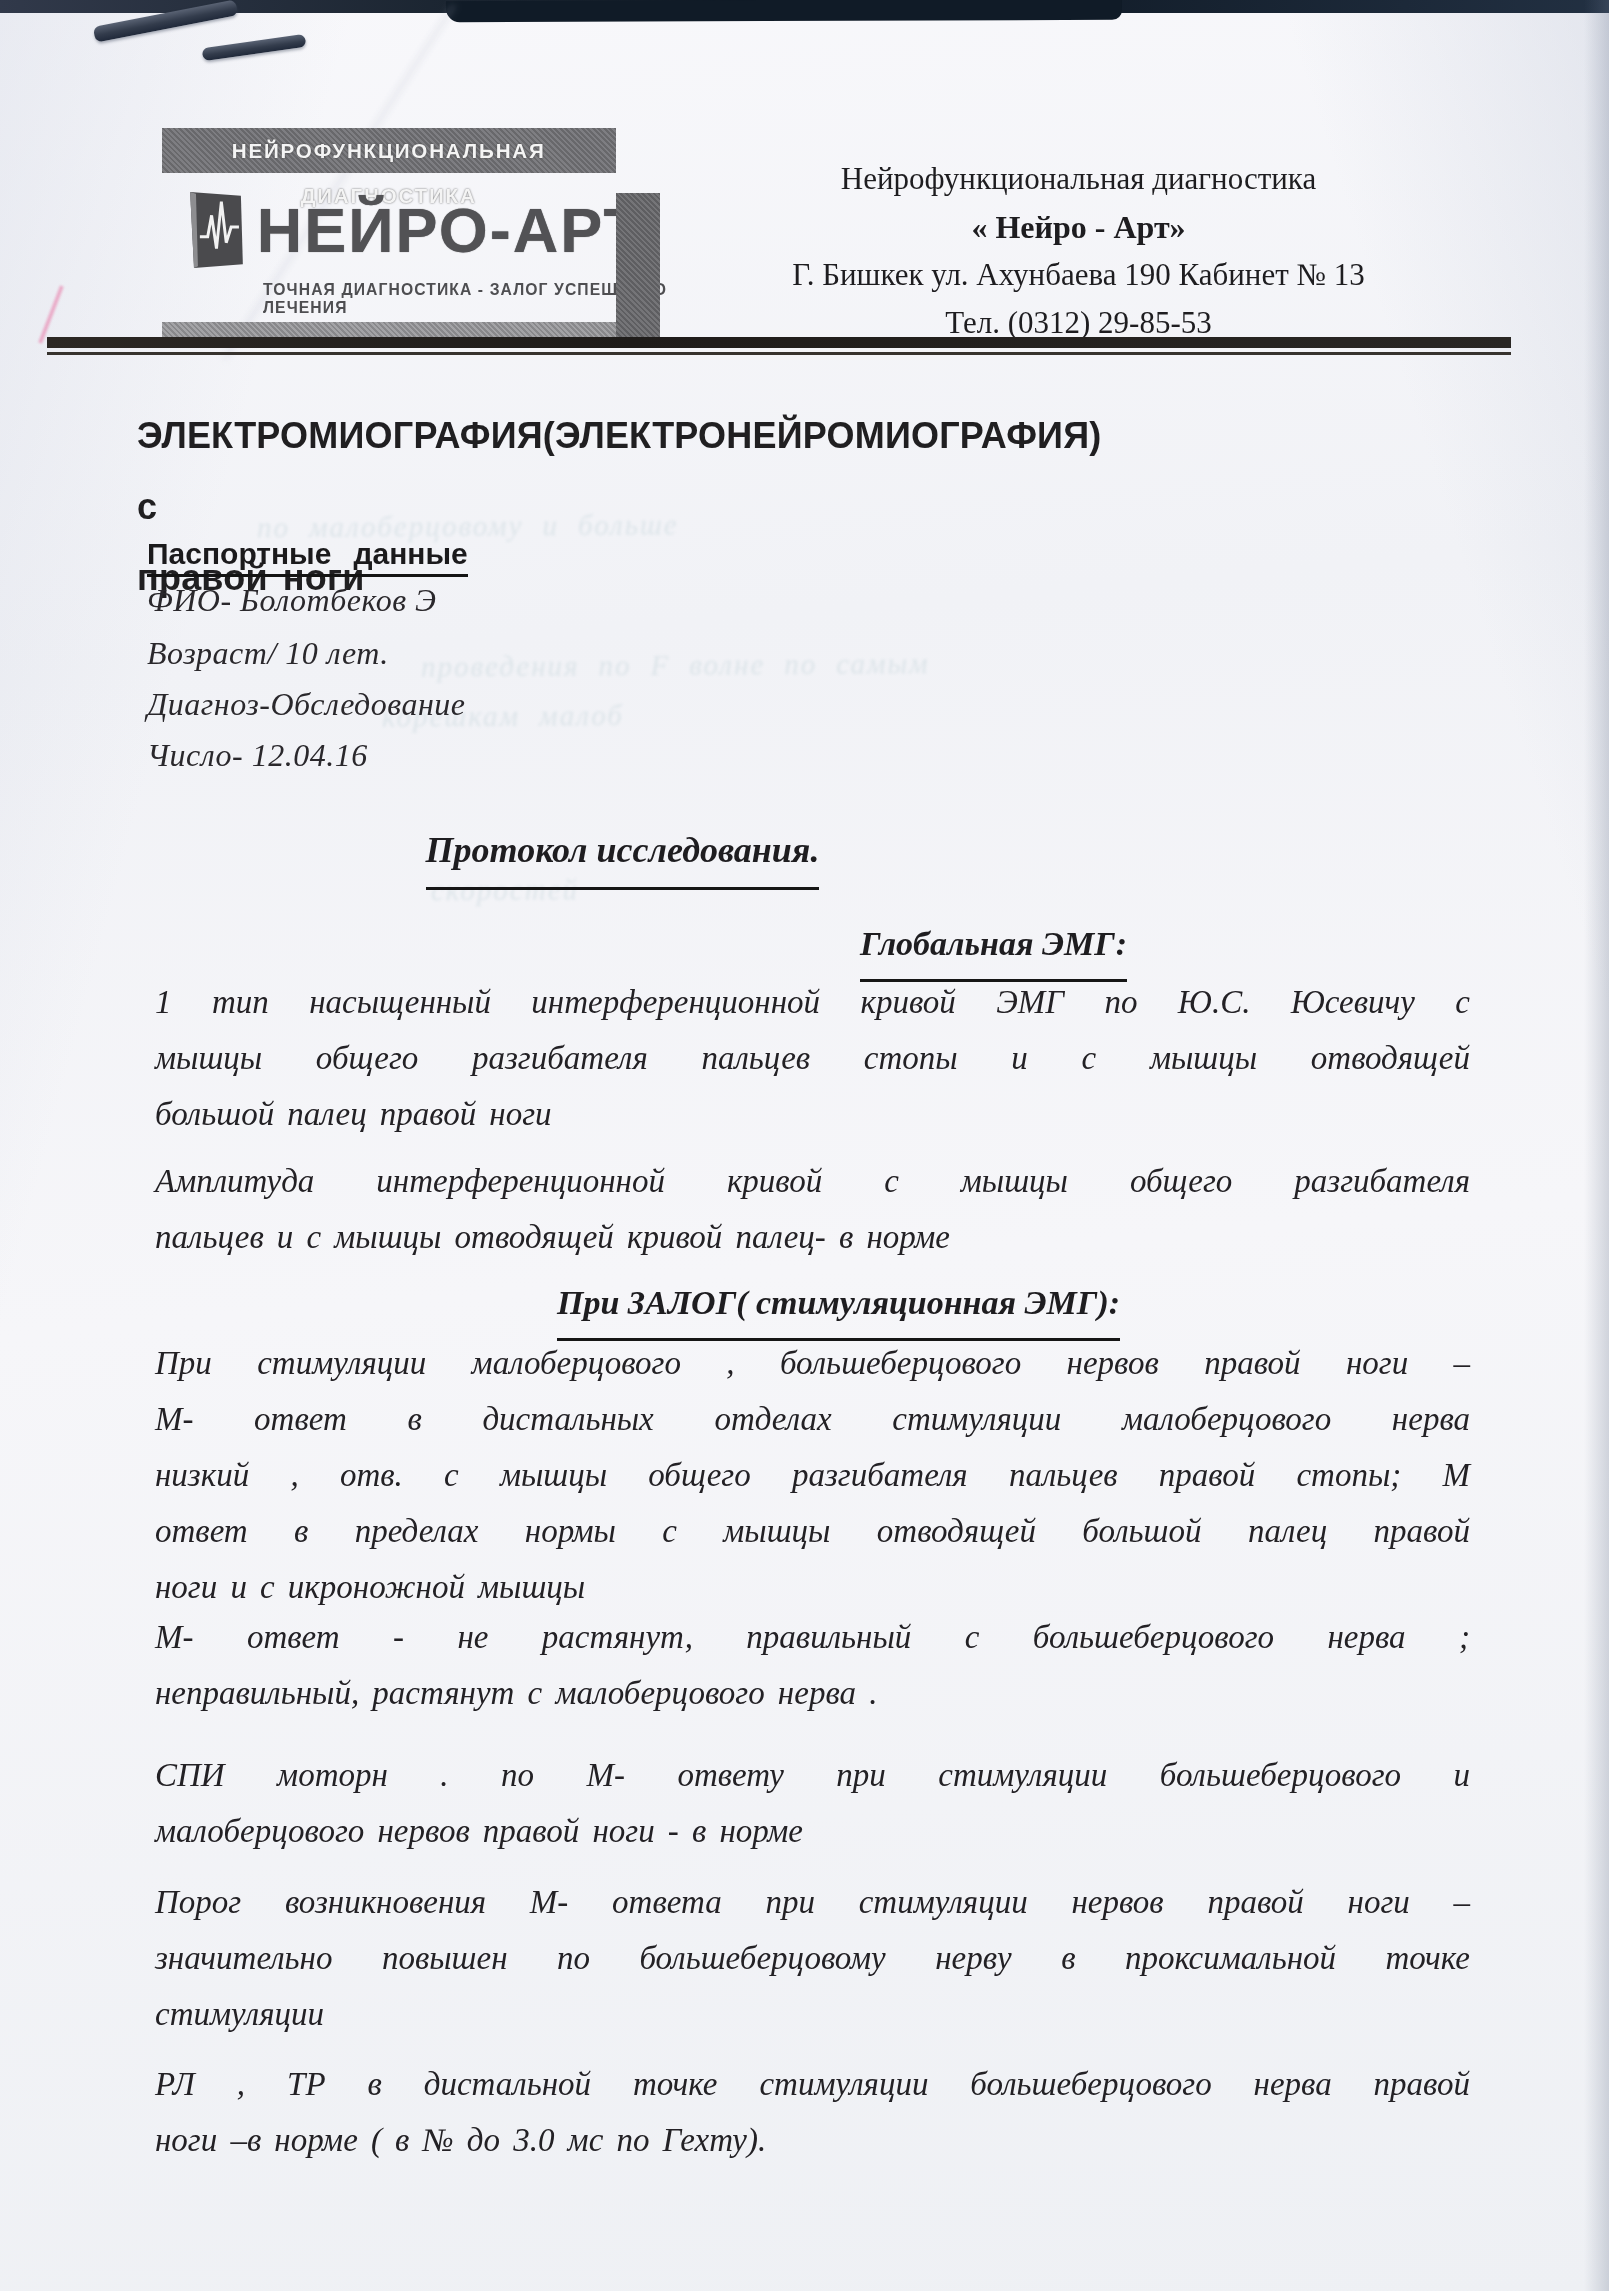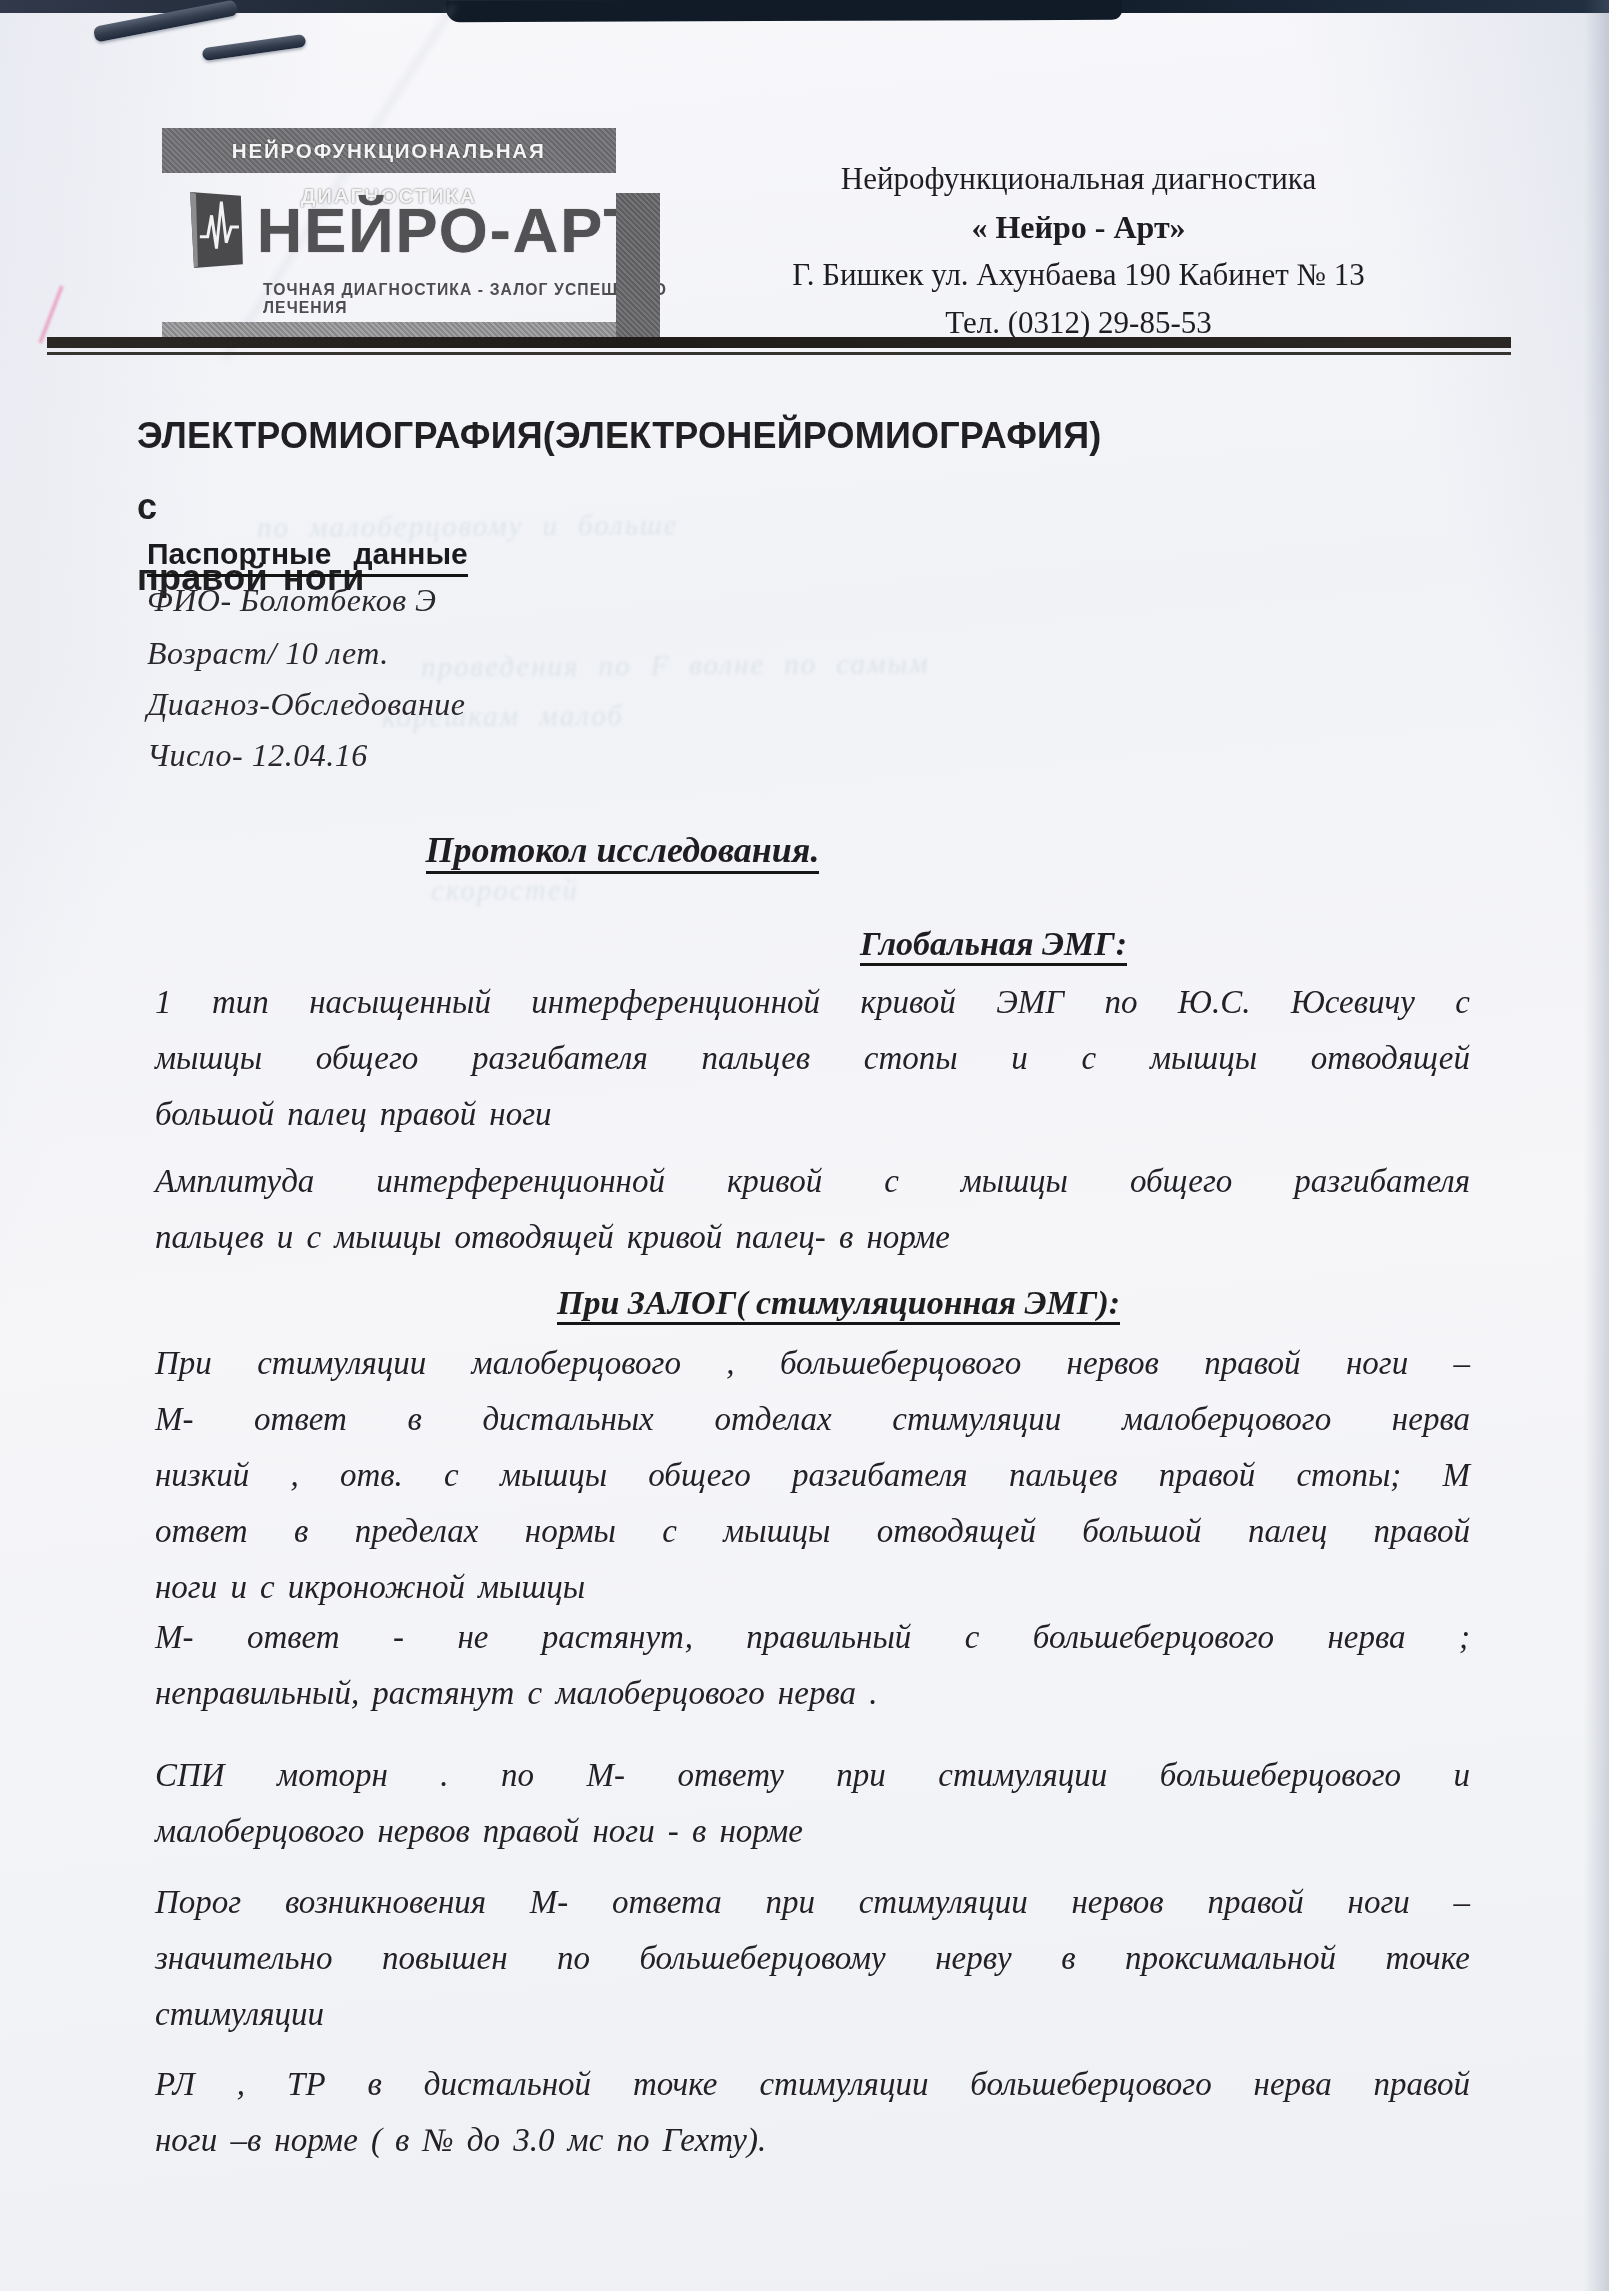--- a/index.html
+++ b/index.html
@@ -62,21 +62,21 @@
     line-height:71px;color:#201f21;word-spacing:4.9px;letter-spacing:0.2px;}
   
   .passport-heading{position:absolute;left:147px;top:537px;
     font-family:"Liberation Sans",sans-serif;font-weight:700;font-size:30px;
     color:#1b1a1c;word-spacing:13.7px;border-bottom:3.9px solid #141414;padding-bottom:2.9px;}
   .field{position:absolute;left:147px;font-style:italic;font-size:32px;color:#2a282c;
     letter-spacing:0.5px;}
   
   .heading-wrap{position:absolute;text-align:center;}
   .heading-underline{display:inline-block;font-style:italic;font-weight:700;
-    color:#1e1d20;border-bottom:3.4px solid #161616;padding-bottom:0;}
+    color:#1e1d20;border-bottom:3.4px solid #161616;padding-bottom:16px;}
   
   .para{position:absolute;left:155px;width:1315px;font-style:italic;font-size:33px;
     line-height:56px;color:#232125;word-spacing:4.9px;}
   .jline{text-align:justify;text-align-last:justify;}
   .jline.last{text-align-last:left;}
 </style>
 </head>
 <body>
 
 <div class="paper">

